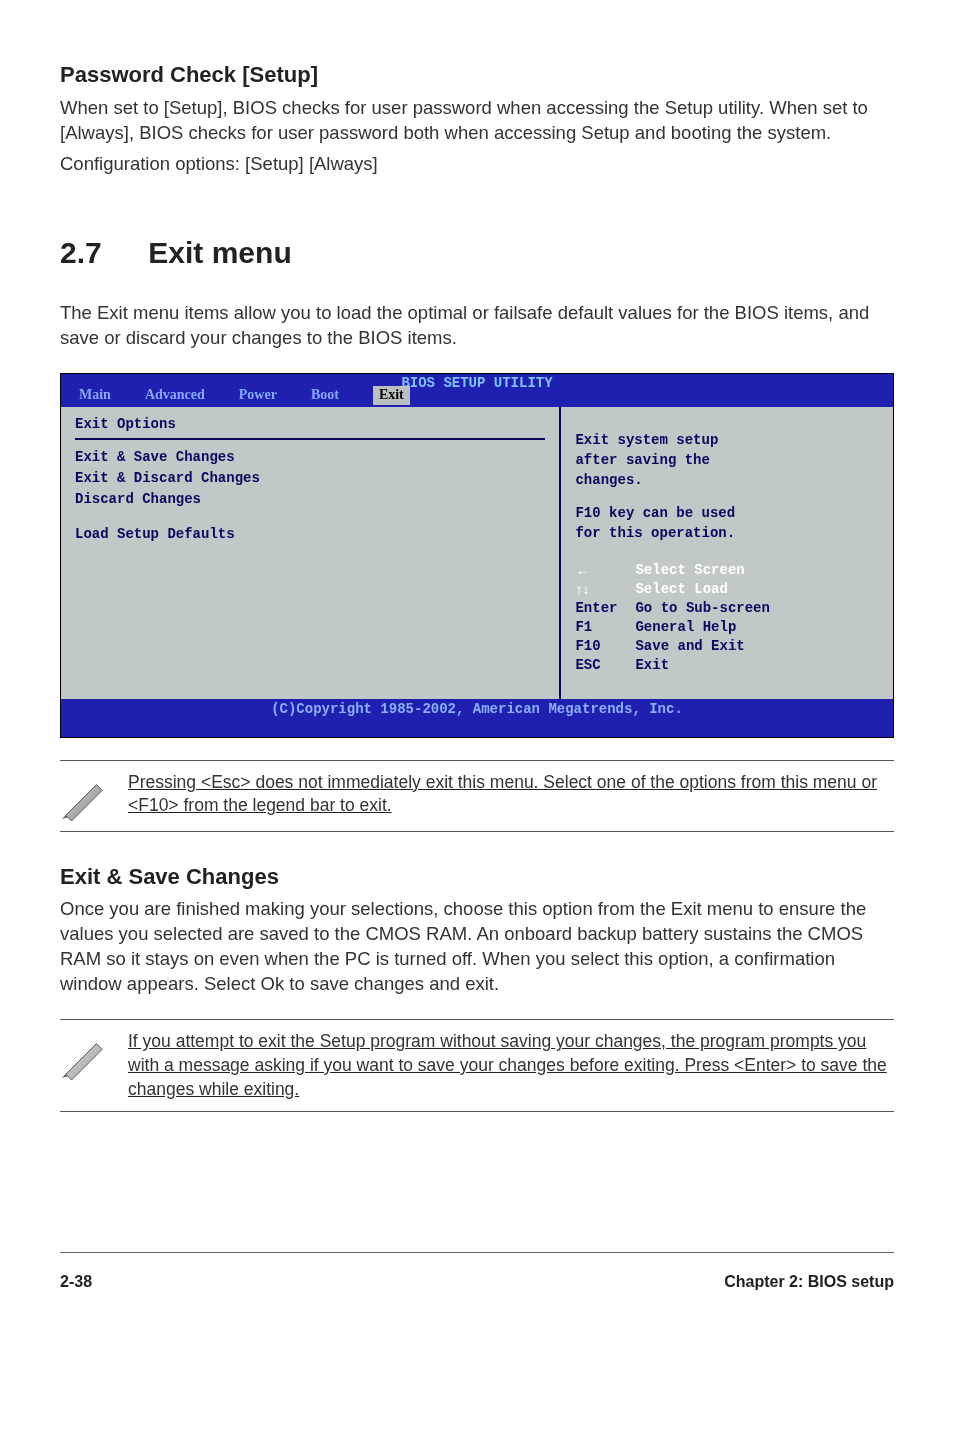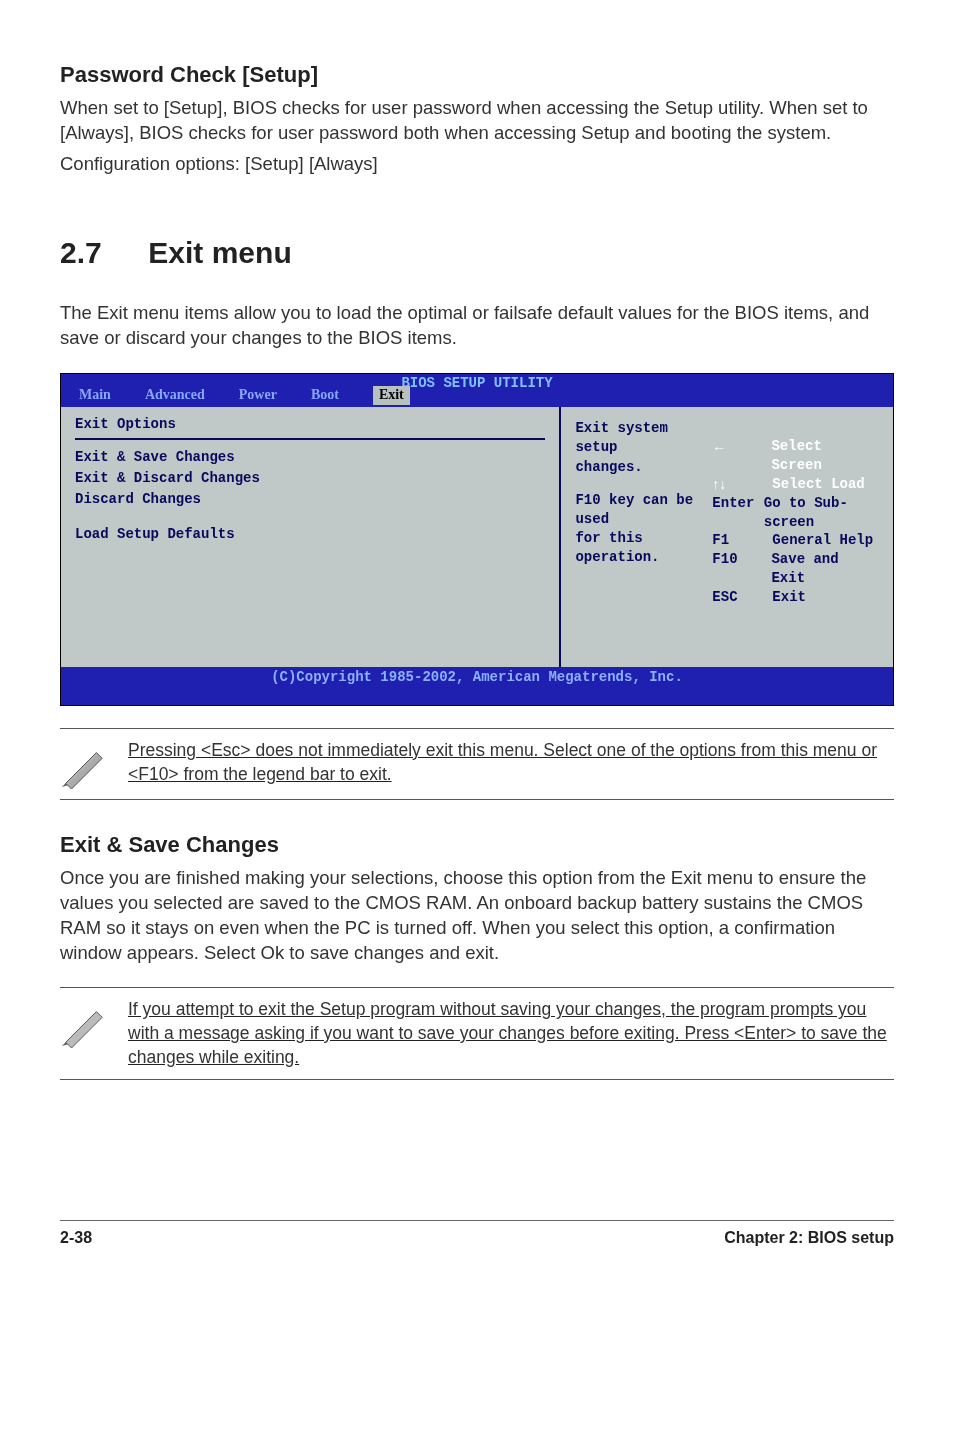--- a/index.html
+++ b/index.html
@@ -74,25 +74,25 @@
     min-height: 260px;
     justify-content: center;
   }
   .bios-left {
     flex: 1.55;
     padding: 8px 14px;
     border-right: 2px solid #08085c;
   }
   .bios-right {
     flex: 1;
-    padding: 12px 14px;
+    padding: 24px 14px;
     color: #08085c;
     font-weight: bold;
     display:flex;
-    flex-direction:row;
+    flex-direction:column;
     justify-content:space-between;
   }
   .bios-left .group-title {
     color: #08085c;
     font-weight: bold;
     margin-bottom: 4px;
   }
   .bios-left .divider {
     border-top: 2px solid #08085c;
     margin: 4px 0 8px 0;
@@ -140,21 +140,21 @@
   .note-text {
     font-size: 17.5px;
     color: #333;
     line-height: 1.35;
   }
   .page-footer {
     display: flex;
     justify-content: space-between;
     border-top: 1px solid #666;
     margin-top: 140px;
-    padding-top: 6px;
+    padding-top: 18px;
     font-family: "Lucida Sans","Trebuchet MS",Arial,sans-serif;
     font-weight: bold;
     font-size: 16px;
   }
   .arrow { font-family: Arial, sans-serif; }
 </style>
 </head>
 <body>
 
 <div class="heading-sm">Password Check [Setup]</div>
@@ -185,20 +185,21 @@
       <div class="divider"></div>
       <div class="item">Exit &amp; Save Changes</div>
       <div class="item">Exit &amp; Discard Changes</div>
       <div class="item">Discard Changes</div>
       <div class="gap"></div>
       <div class="item">Load Setup Defaults</div>
     </div>
     <div class="bios-right">
       <div class="help-block">
         <div>Exit system setup</div>
+        <div>after saving the</div>
         <div>changes.</div>
         <div style="height:12px;"></div>
         <div>F10 key can be used</div>
         <div>for this operation.</div>
       </div>
       <div class="keys-block">
         <div class="row white">
             <span class="k arrow">←</span>
             <span class="v">Select Screen</span>
           </div>

